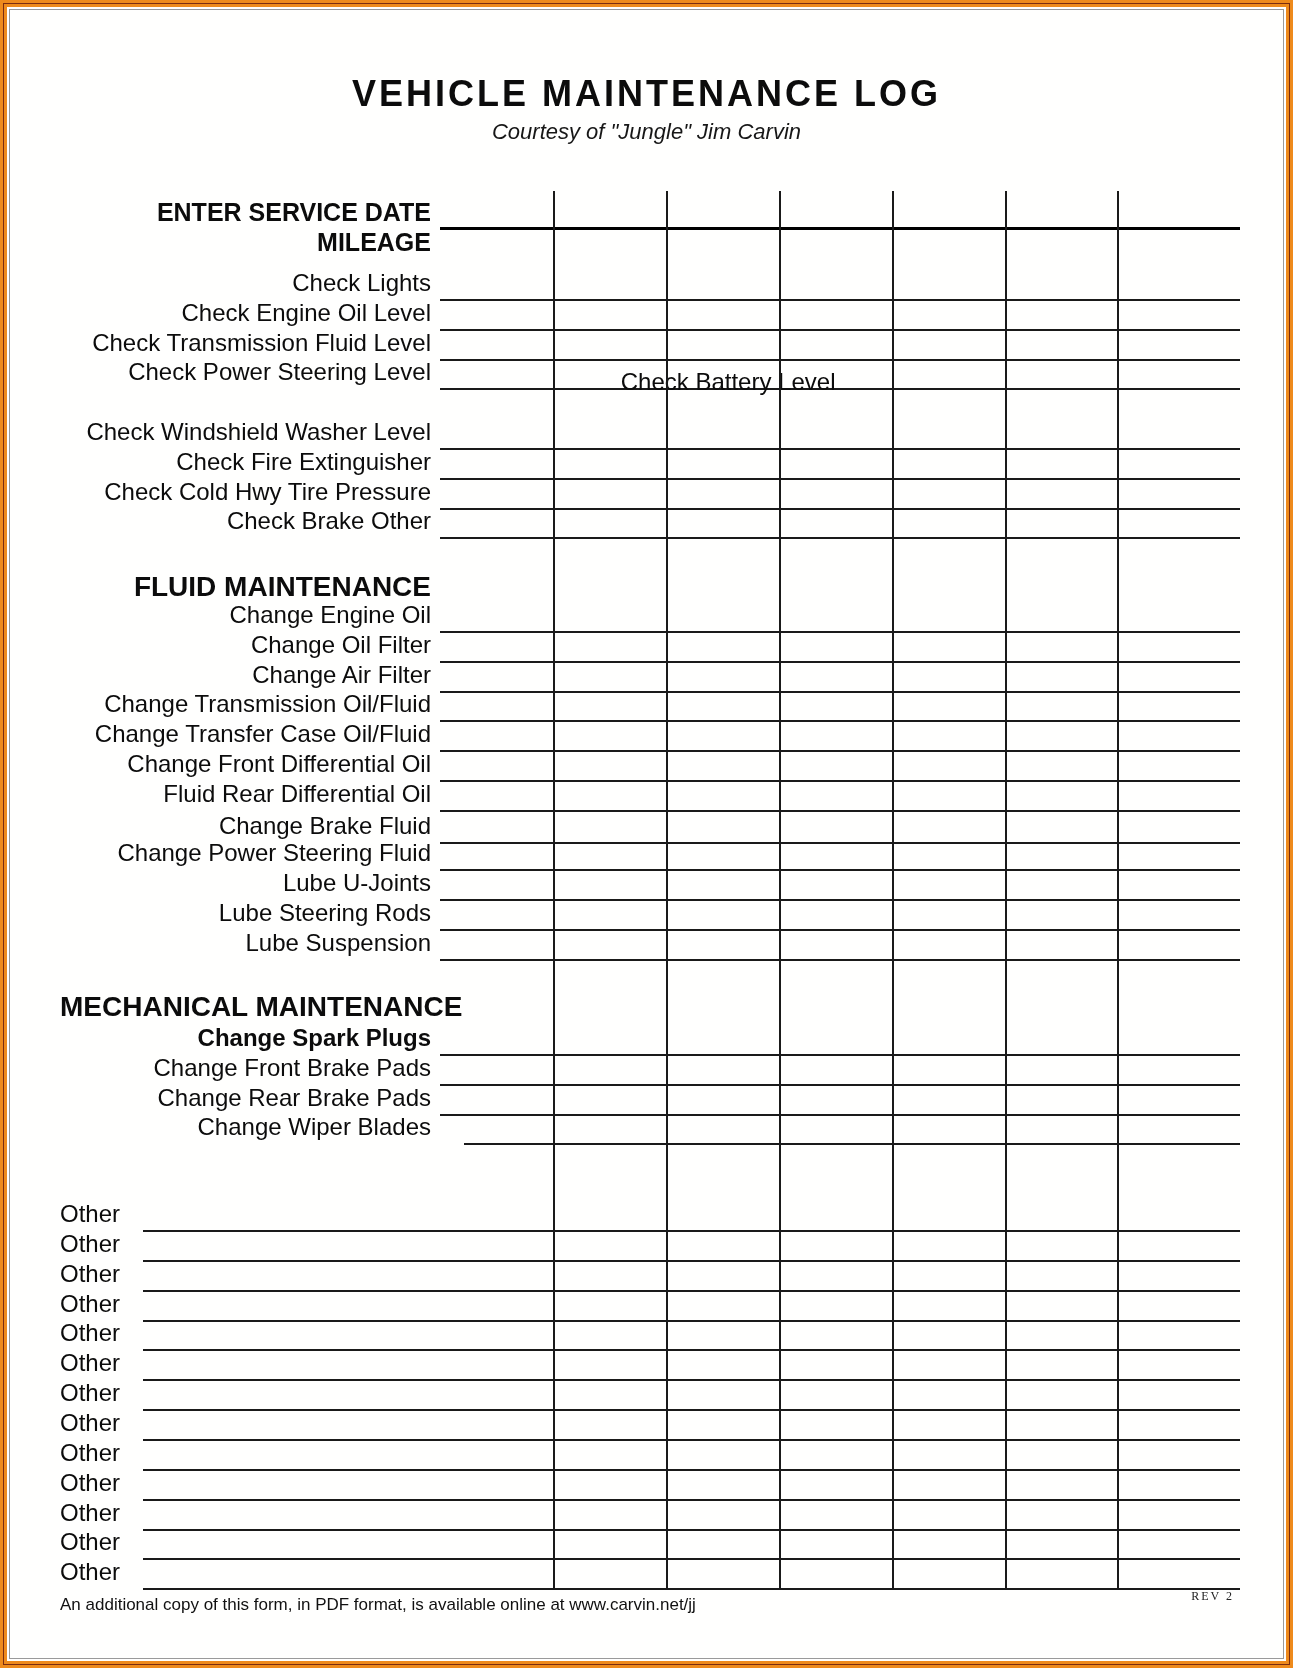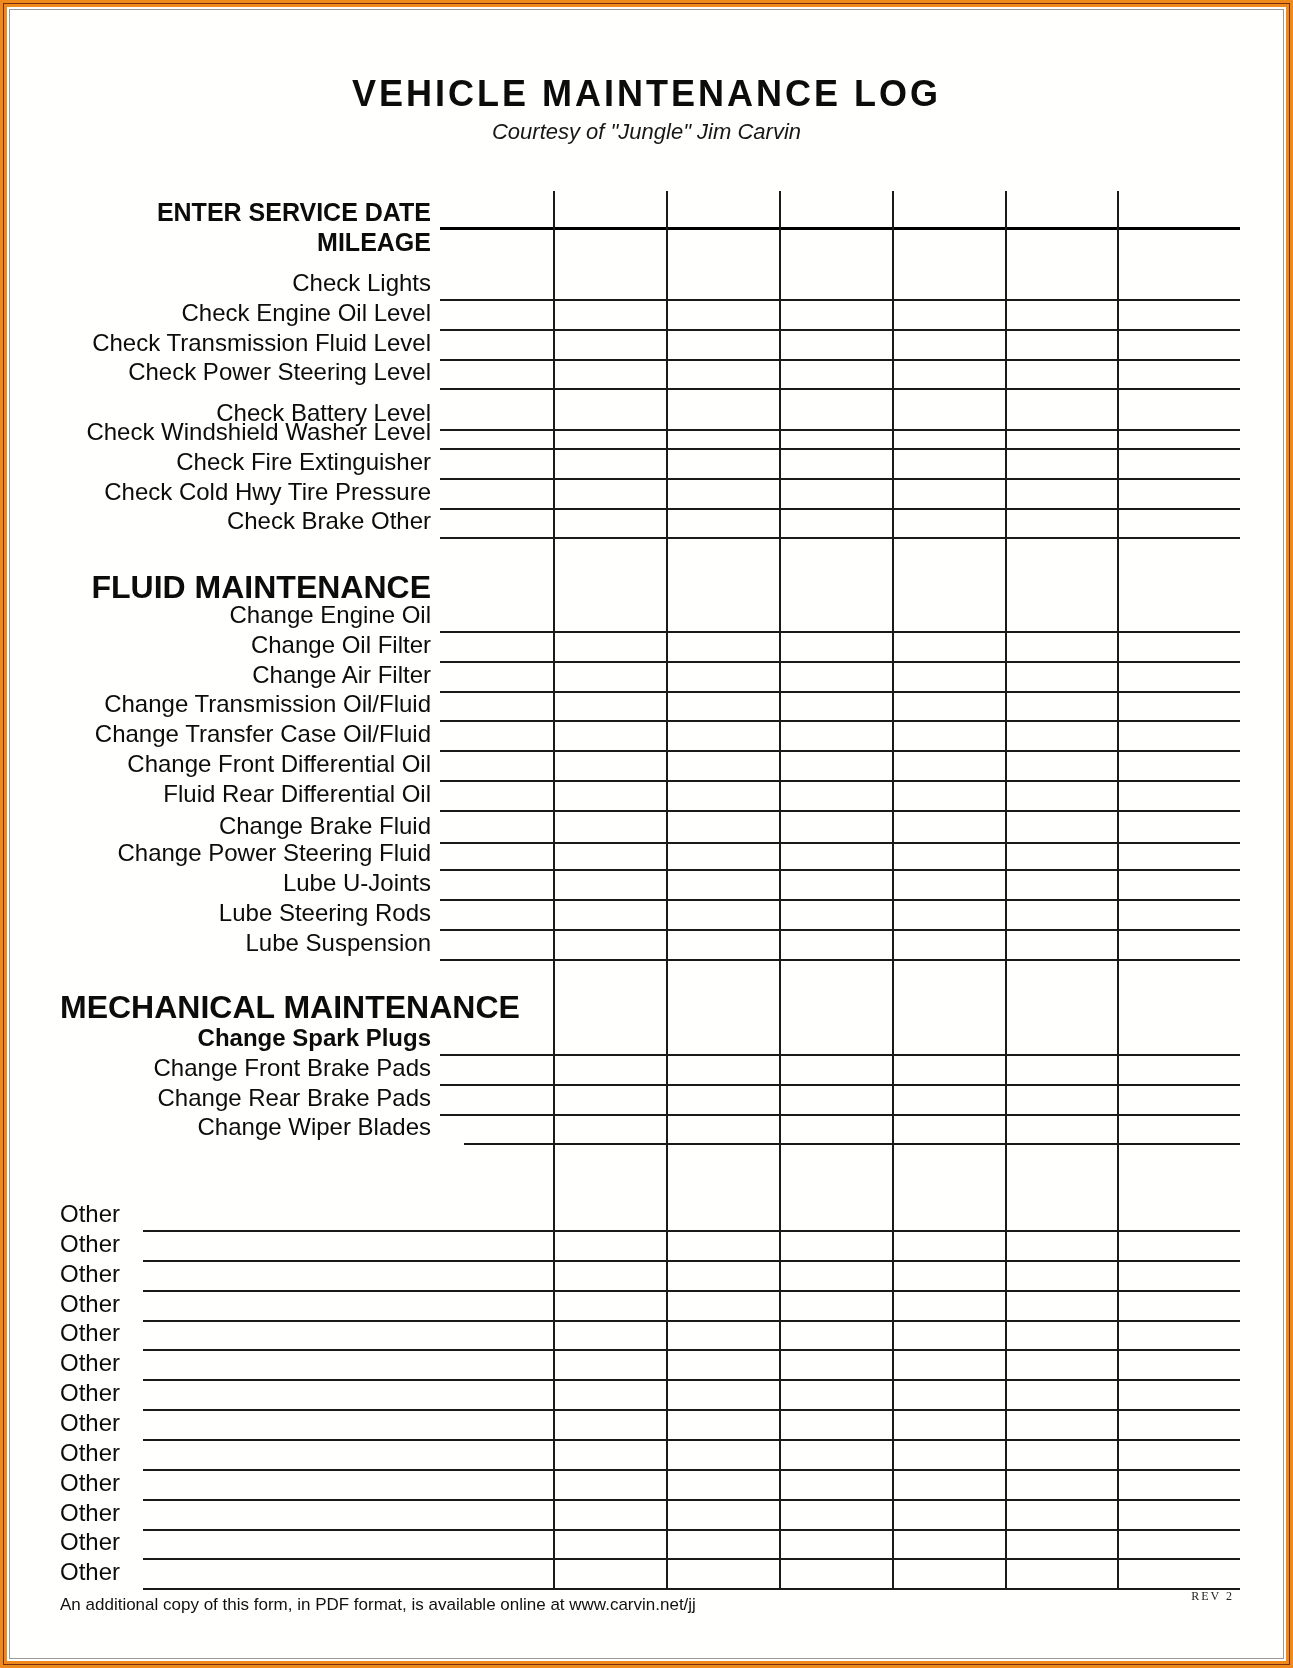--- a/index.html
+++ b/index.html
@@ -30,21 +30,21 @@
   }
   .row {
     position:absolute; left:57px; width:1180px; height:34px;
     display:flex; align-items:center;
   }
   .lbl {
     width:371px; text-align:right; font-size:24px; line-height:1;
     padding-bottom:2px; white-space:nowrap; color:#0c0c0c;
   }
   .lbl.bold { font-weight:bold; font-size:25px; }
-  .lbl.section { font-weight:bold; font-size:32px; }
+  .lbl.section { font-weight:bold; font-size:28px; }
   .other-lbl {
     width:75px; text-align:left; font-size:24px; line-height:1;
     padding-bottom:2px; white-space:nowrap;
   }
   .wline {
     flex:1; height:0; align-self:flex-end;
     border-bottom:2px solid #1a1a1a; margin-left:9px;
   }
   .wline.thick { border-bottom-width:3px; border-bottom-color:#000; }
   .other .wline { margin-left:8px; }
@@ -85,21 +85,21 @@
         <div class="wline"></div>
       </div>
       <div class="row" style="top: 323.6px;">
         <div class="lbl">Check Transmission Fluid Level</div>
         <div class="wline"></div>
       </div>
       <div class="row" style="top: 353.4px;">
         <div class="lbl">Check Power Steering Level</div>
         <div class="wline"></div>
       </div>
-      <div class="row" style="top: 394px;">
+      <div class="row" style="top: 367px; flex-direction: column;">
         <div class="lbl">Check Battery Level</div>
         <div class="wline"></div>
       </div>
       <div class="row" style="top: 413px;">
         <div class="lbl">Check Windshield Washer Level</div>
         <div class="wline"></div>
       </div>
       <div class="row" style="top: 442.8px;">
         <div class="lbl">Check Fire Extinguisher</div>
         <div class="wline"></div>

